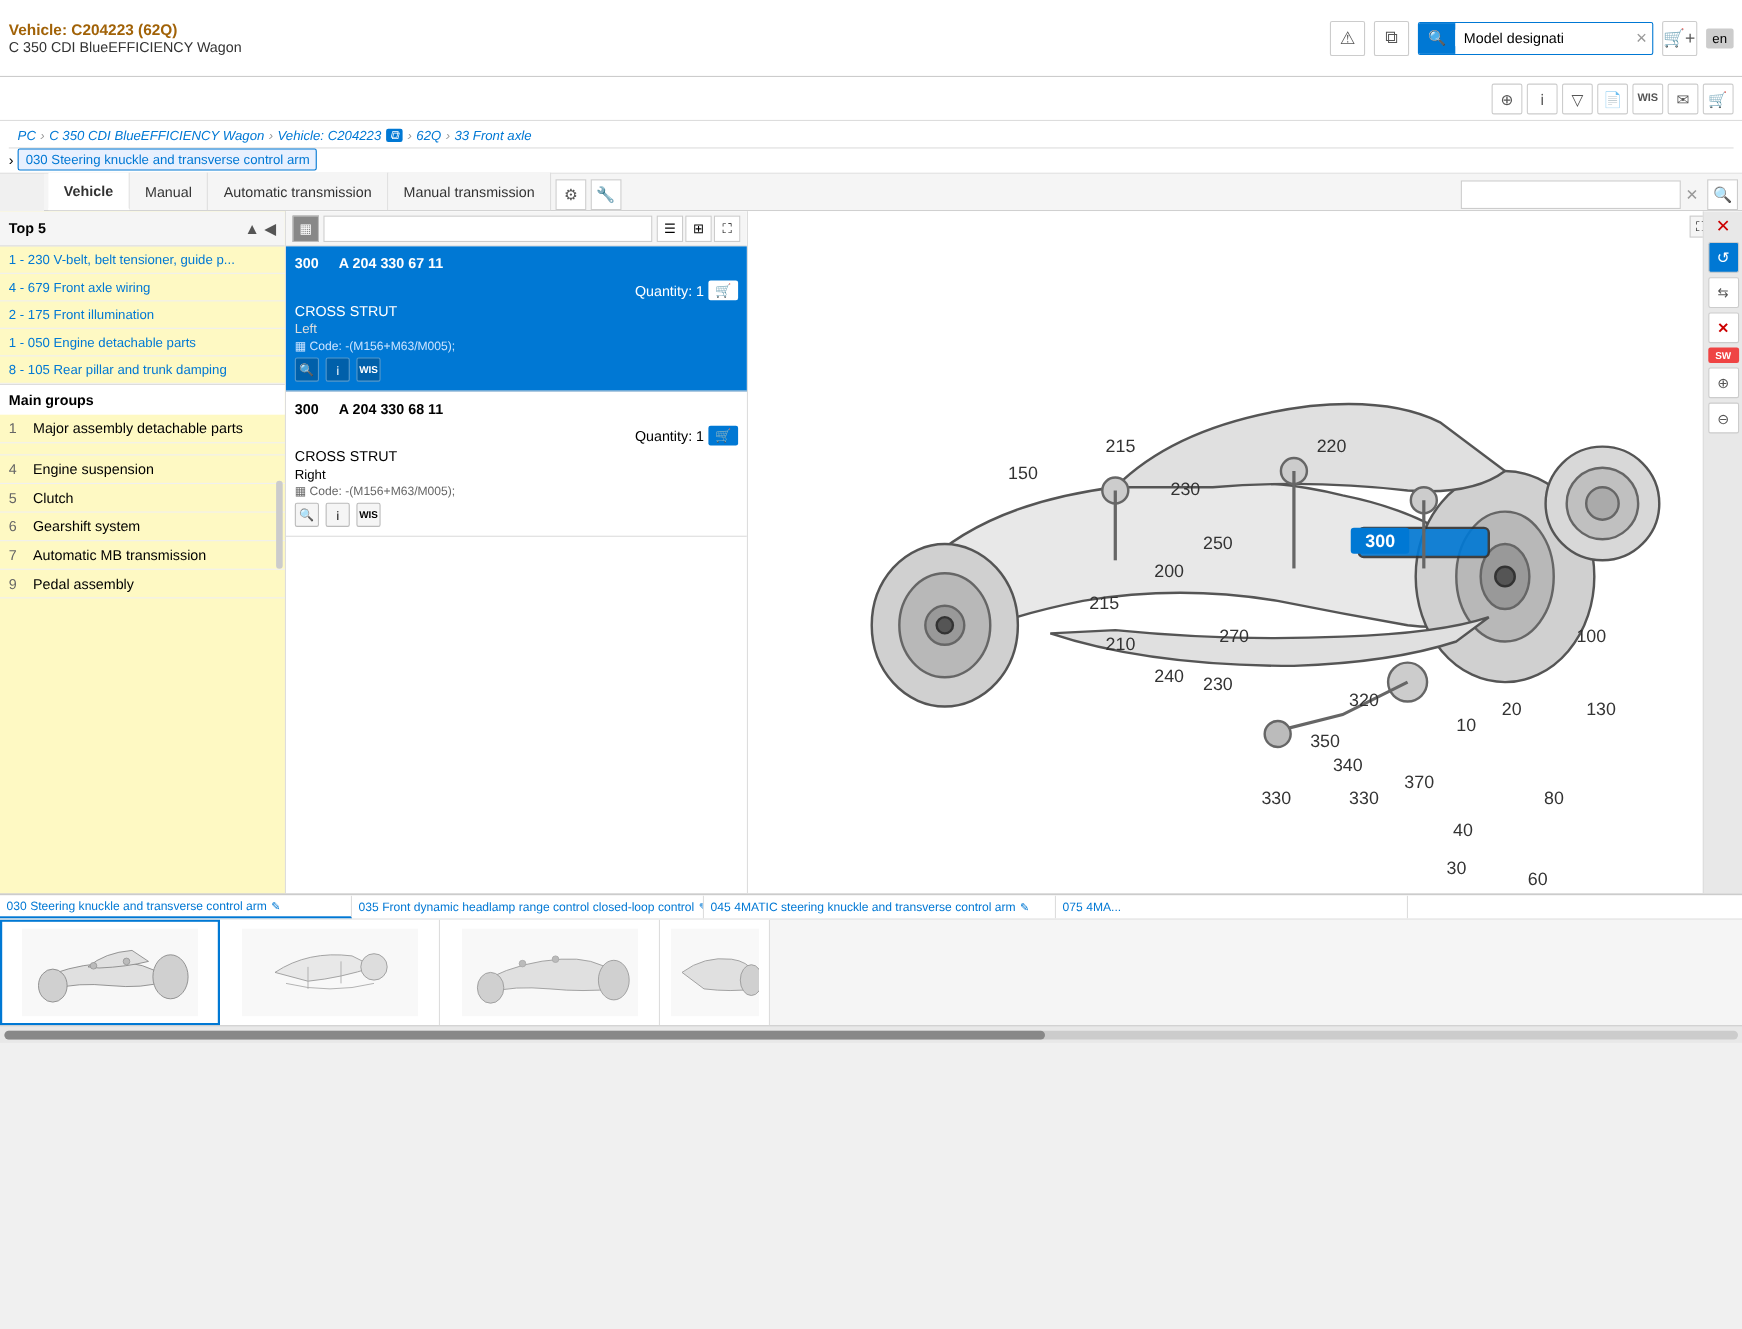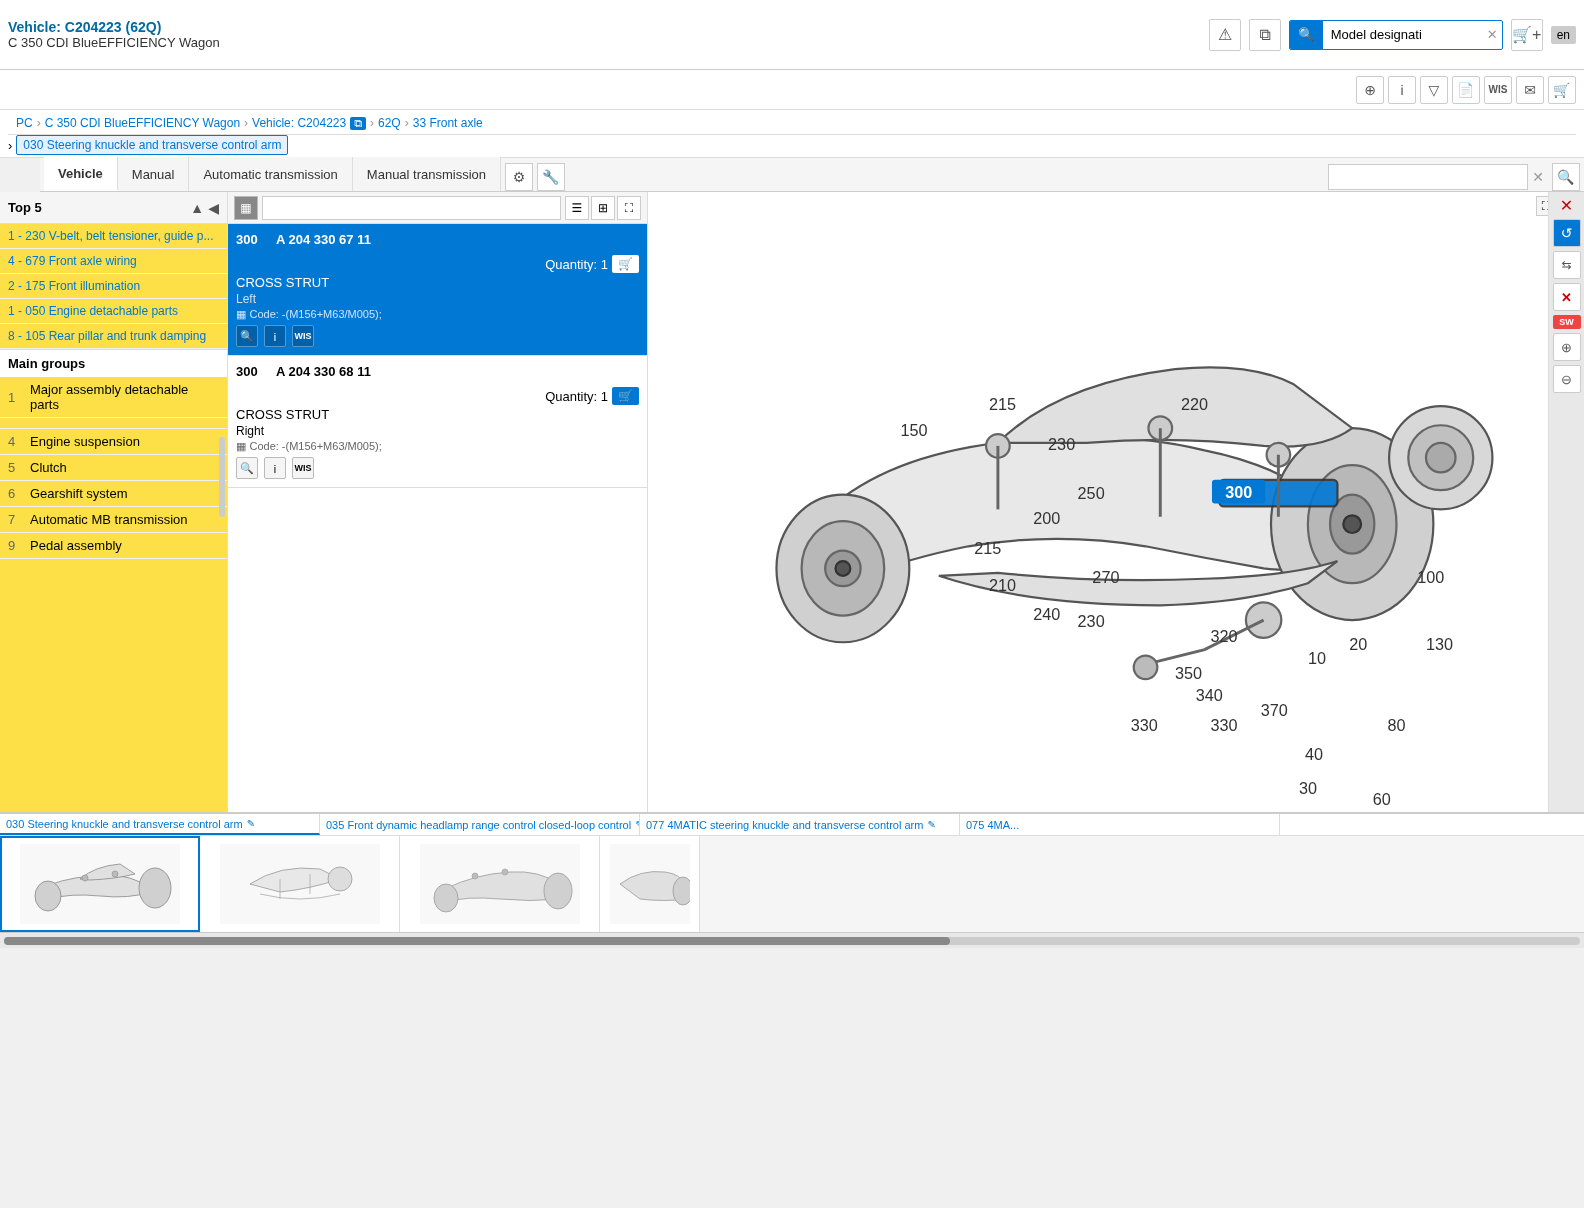--- a/index.html
+++ b/index.html
@@ -1,31 +1,31 @@
 <!DOCTYPE html>
 <html><head>
   <meta charset="utf-8">
   <style>
     * { box-sizing: border-box; margin: 0; padding: 0; }
     body { font-family: Arial, sans-serif; font-size: 13px; background: #f0f0f0; overflow: hidden; width: 1584px; height: 1208px; }
 
     
     .header { background: #fff; border-bottom: 1px solid #ccc; padding: 4px 8px; display: flex; align-items: center; justify-content: space-between; height: 70px; }
     .header-left { display: flex; flex-direction: column; }
-    .header-title { font-size: 14px; font-weight: bold; color: #0369a1; }
+    .header-title { font-size: 14px; font-weight: bold; color: #a16207; }
     .header-subtitle { font-size: 13px; color: #333; }
     .header-right { display: flex; align-items: center; gap: 8px; }
     .icon-btn { cursor: pointer; width: 32px; height: 32px; display: flex; align-items: center; justify-content: center; border: 1px solid #ccc; background: #fff; border-radius: 2px; font-size: 16px; color: #555; }
     .search-box { display: flex; align-items: center; border: 1px solid #0078d4; border-radius: 2px; overflow: hidden; height: 30px; }
     .search-box input { border: none; outline: none; padding: 0 8px; font-size: 13px; width: 160px; }
     .search-box .search-icon-btn { background: #0078d4; color: #fff; border: none; padding: 0 8px; height: 100%; cursor: pointer; }
     .lang-badge { background: #ccc; padding: 2px 6px; border-radius: 2px; font-size: 12px; }
 
     
-    .breadcrumb { background: #fff; padding: 4px 8px; border-bottom: 1px solid #ddd; display: flex; align-items: center; gap: 4px; font-size: 12px; color: #0078d4; flex-wrap: wrap; }
+    .breadcrumb { background: #fff; padding: 4px 8px; border-bottom: 1px solid #ddd; display: flex; align-items: center; gap: 4px; font-size: 12px; color: #0078d4; flex-wrap: wrap; font-style: italic; }
     .breadcrumb span { cursor: pointer; }
     .breadcrumb .sep { color: #999; }
     .breadcrumb .vehicle-badge { background: #0078d4; color: #fff; border-radius: 2px; padding: 0 4px; font-size: 11px; cursor: pointer; }
     .breadcrumb-row2 { display: flex; align-items: center; gap: 4px; }
     .breadcrumb-dropdown { background: #e8f0fe; border: 1px solid #0078d4; border-radius: 2px; padding: 2px 6px; font-size: 12px; color: #0078d4; cursor: pointer; }
 
     
     .toolbar { background: #fff; border-bottom: 1px solid #ddd; padding: 4px 8px; display: flex; align-items: center; justify-content: space-between; height: 40px; }
     .toolbar-right { display: flex; align-items: center; gap: 4px; }
     .toolbar-icon { width: 28px; height: 28px; display: flex; align-items: center; justify-content: center; cursor: pointer; border: 1px solid #ccc; background: #fff; border-radius: 2px; font-size: 14px; color: #555; }
@@ -36,21 +36,21 @@
     .tab.active { background: #fff; border-bottom: 2px solid #fff; font-weight: bold; }
     .tab-icon { width: 28px; height: 28px; border: 1px solid #ccc; display: flex; align-items: center; justify-content: center; cursor: pointer; background: #fff; font-size: 14px; color: #555; margin-left: 4px; }
     .tab-search { margin-left: auto; display: flex; align-items: center; gap: 4px; }
     .tab-search input { border: 1px solid #ccc; padding: 2px 6px; font-size: 12px; height: 24px; width: 200px; }
     .tab-search .clear-btn { cursor: pointer; color: #999; font-size: 14px; }
 
     
     .main-layout { display: flex; height: calc(1208px - 70px - 40px - 40px - 34px - 40px); }
 
     
-    .sidebar { width: 228px; background: #fde047; border-right: 1px solid #ddd; display: flex; flex-direction: column; overflow: hidden; }
+    .sidebar { width: 260px; background: #fef9c3; border-right: 1px solid #ddd; display: flex; flex-direction: column; overflow: hidden; }
     .sidebar-header { display: flex; align-items: center; justify-content: space-between; padding: 4px 8px; background: #f5f5f5; border-bottom: 1px solid #ddd; height: 32px; }
     .sidebar-title { font-weight: bold; font-size: 13px; }
     .sidebar-controls { display: flex; gap: 4px; }
     .sidebar-ctrl-btn { cursor: pointer; font-size: 14px; color: #555; }
 
     .top5-list { border-bottom: 1px solid #ddd; }
     .top5-item { padding: 5px 8px; font-size: 12px; color: #0078d4; cursor: pointer; border-bottom: 1px solid #f0f0f0; white-space: nowrap; overflow: hidden; text-overflow: ellipsis; }
 
     .section-header { padding: 6px 8px; font-weight: bold; font-size: 13px; background: #fff; }
     .group-item { display: flex; align-items: center; padding: 5px 8px; font-size: 13px; cursor: pointer; border-bottom: 1px solid #f0f0f0; position: relative; }
@@ -383,21 +383,21 @@
   <div class="thumb-labels">
     <div class="thumb-label active">
       <span>030 Steering knuckle and transverse control arm</span>
       <span class="thumb-edit-icon">✎</span>
     </div>
     <div class="thumb-label">
       <span>035 Front dynamic headlamp range control closed-loop control</span>
       <span class="thumb-edit-icon">✎</span>
     </div>
     <div class="thumb-label">
-      <span>077 4MATIC steering knuckle and transverse control arm</span>
+      <span>045 4MATIC steering knuckle and transverse control arm</span>
       <span class="thumb-edit-icon">✎</span>
     </div>
     <div class="thumb-label">
       <span>075 4MA...</span>
     </div>
   </div>
   <div class="thumbs-row">
 
     <div class="thumb-item active">
       <svg width="160" height="80" viewBox="0 0 160 80">

